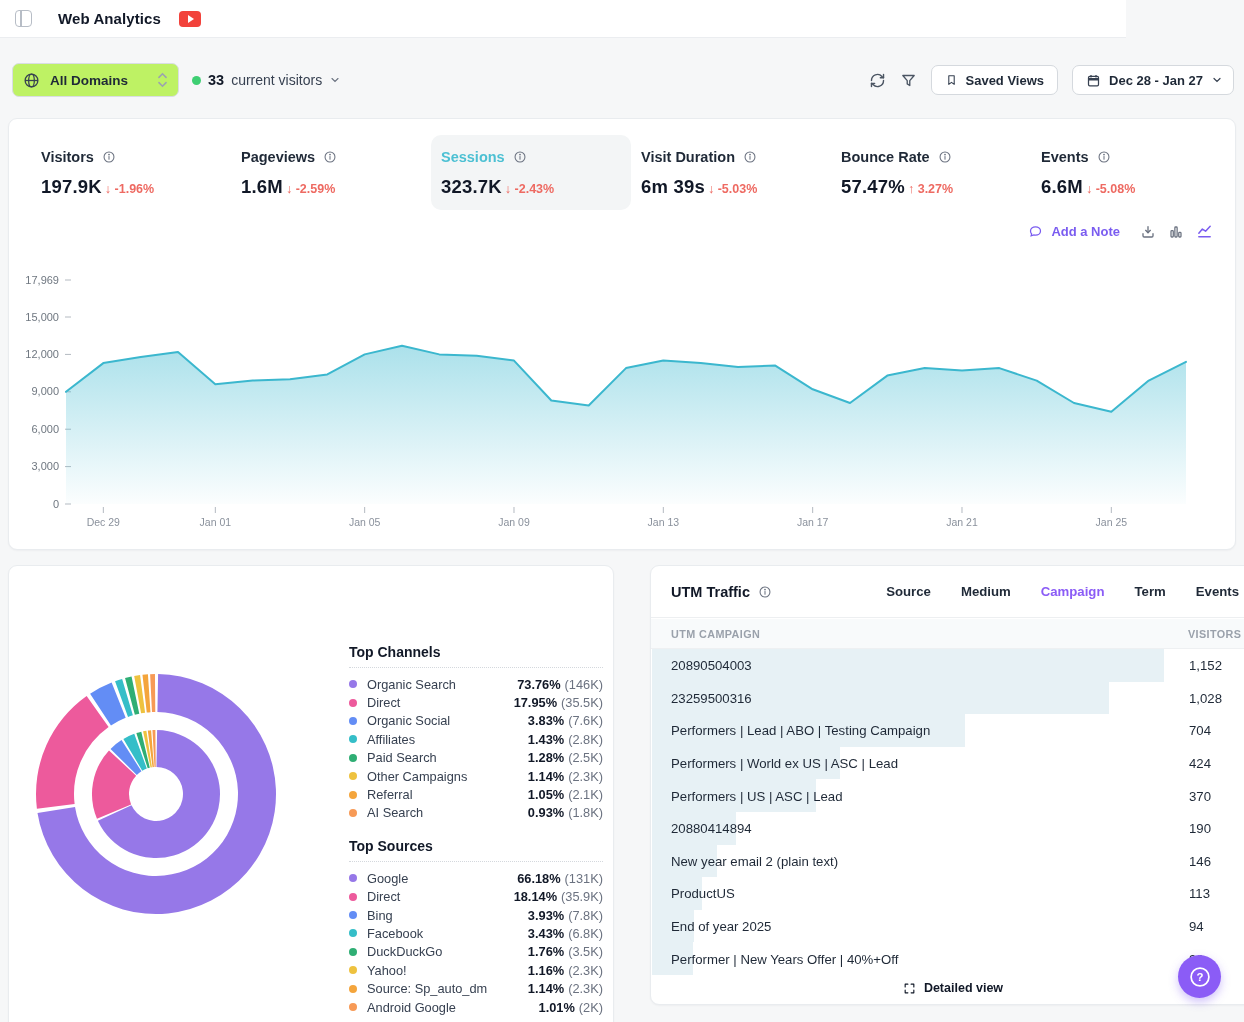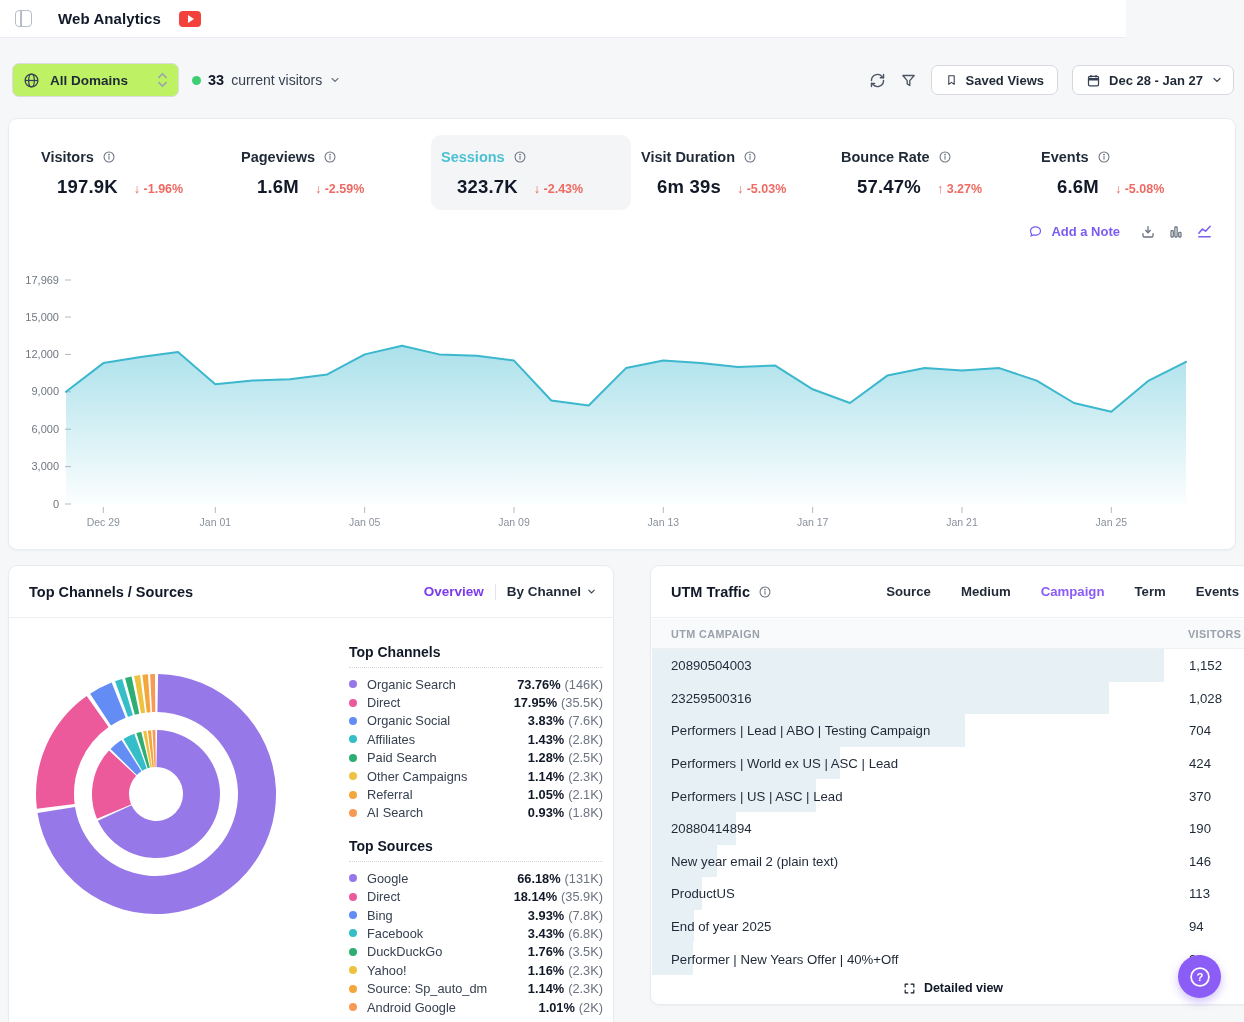--- a/index.html
+++ b/index.html
@@ -32,21 +32,21 @@
   .card-left { left:8px; top:565px; width:606px; height:470px; }
   .card-right { left:650px; top:565px; width:606px; height:440px; }
 
   
   .metrics-row { position:absolute; left:22px; top:16px; display:flex; }
   .metric { width:200px; padding:14px 10px 12px 10px; border-radius:10px; cursor:pointer; }
   .metric.selected { background:#f3f5f6; }
   .metric-top { display:flex; align-items:center; gap:8px; }
   .metric-label { font-size:14.5px; font-weight:bold; color:#1f2937; }
   .metric.selected .metric-label { color:#4cc0d3; }
-  .metric-bottom { display:flex; align-items:baseline; gap:16px; margin-top:11px;margin-left:16px; }
+  .metric-bottom { display:flex; align-items:baseline; gap:3px; margin-top:11px; }
   .metric-value { font-size:18.5px; font-weight:bold; color:#111827; letter-spacing:.2px; }
   .metric-delta { font-size:12.5px; color:#ee6a62; font-weight:bold; }
 
   
   .chart-toolbar { position:absolute; right:22px; top:104px; display:flex; align-items:center; gap:12px; }
   .add-note { display:flex; align-items:center; gap:8px; color:#7a5cf0; font-size:13px; font-weight:bold; cursor:pointer; margin-right:8px; }
 
   .chart-wrap { position:absolute; left:0; top:148px; width:1228px; height:266px; }
 
   
@@ -310,33 +310,20 @@
         <text x="803.66" y="259" text-anchor="middle" font-size="10.5" fill="#8a919c">Jan 17</text>
         <line x1="952.992" y1="240" x2="952.992" y2="246" stroke="#b4bac1" stroke-width="1"></line>
         <text x="952.992" y="259" text-anchor="middle" font-size="10.5" fill="#8a919c">Jan 21</text>
         <line x1="1102.324" y1="240" x2="1102.324" y2="246" stroke="#b4bac1" stroke-width="1"></line>
         <text x="1102.324" y="259" text-anchor="middle" font-size="10.5" fill="#8a919c">Jan 25</text>
       </svg>
   </div>
 </div>
 
 <div class="card card-left">
-  <div class="panel-header">
-    <span class="panel-title">Top Channels / Sources</span>
-    <div class="view-tabs">
-      <span class="tab-overview">Overview</span>
-      <span class="vdiv"></span>
-      <span class="tab-bychannel">
-        <span>By Channel</span>
-        <svg width="11" height="11" viewBox="0 0 24 24" fill="none" stroke="#374151" stroke-width="2.4" stroke-linecap="round">
-            <path d="m6 9 6 6 6-6"></path>
-          </svg>
-      </span>
-    </div>
-  </div>
   <svg id="donut-chart" style="position:absolute; left:22px; top:103px;" width="250" height="250" viewBox="0 0 250 250">
       <path d="M127.10 5.02 A120 120 0 1 1 6.50 143.89 L44.02 137.91 A82 82 0 1 0 126.43 43.01 Z" fill="#9678e8"></path>
       <path d="M5.91 139.73 A120 120 0 0 1 55.64 27.07 L77.61 58.08 A82 82 0 0 0 43.62 135.06 Z" fill="#ed5a9c"></path>
       <path d="M59.11 24.71 A120 120 0 0 1 80.62 13.51 L94.67 48.81 A82 82 0 0 0 79.98 56.47 Z" fill="#638df5"></path>
       <path d="M84.07 12.20 A120 120 0 0 1 91.14 9.88 L101.86 46.33 A82 82 0 0 0 97.03 47.92 Z" fill="#35bec8"></path>
       <path d="M94.05 9.06 A120 120 0 0 1 100.54 7.52 L108.28 44.72 A82 82 0 0 0 103.85 45.77 Z" fill="#2fae74"></path>
       <path d="M103.19 7.00 A120 120 0 0 1 109.05 6.06 L114.10 43.73 A82 82 0 0 0 110.09 44.37 Z" fill="#eec23f"></path>
       <path d="M111.47 5.76 A120 120 0 0 1 116.92 5.27 L119.48 43.19 A82 82 0 0 0 115.76 43.52 Z" fill="#f4a53c"></path>
       <path d="M119.12 5.14 A120 120 0 0 1 123.96 5.00 L124.29 43.00 A82 82 0 0 0 120.98 43.10 Z" fill="#f79a56"></path>
       <path d="M126.12 61.01 A64 64 0 1 1 66.88 151.80 L100.48 136.30 A27 27 0 1 0 125.47 98.00 Z" fill="#9678e8"></path>

